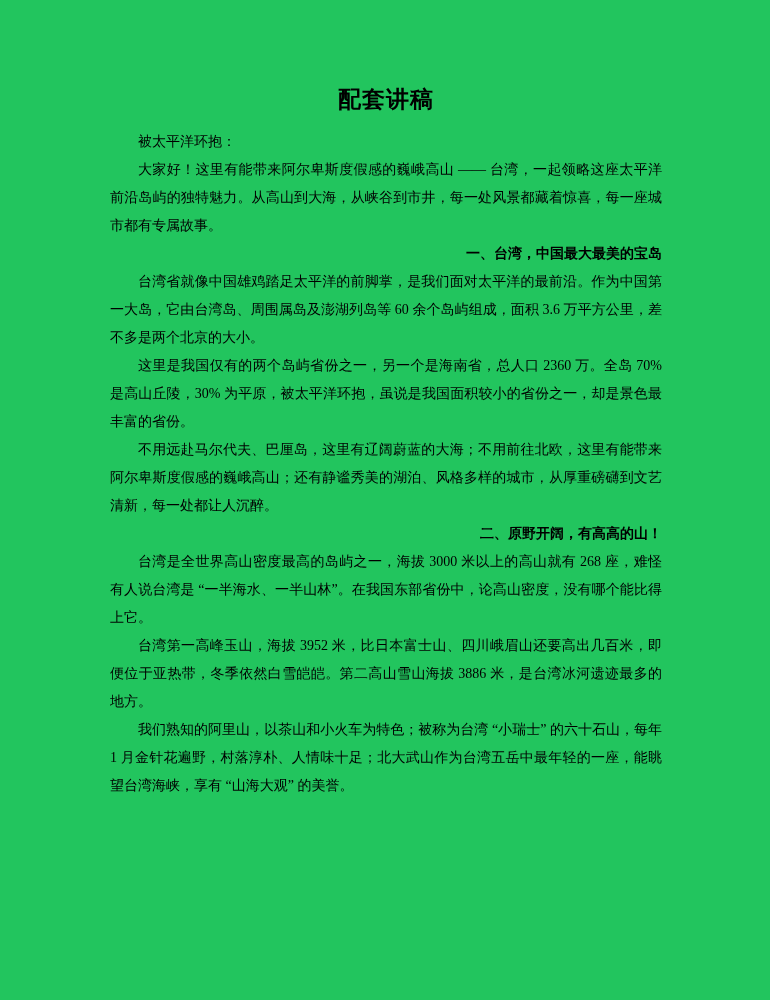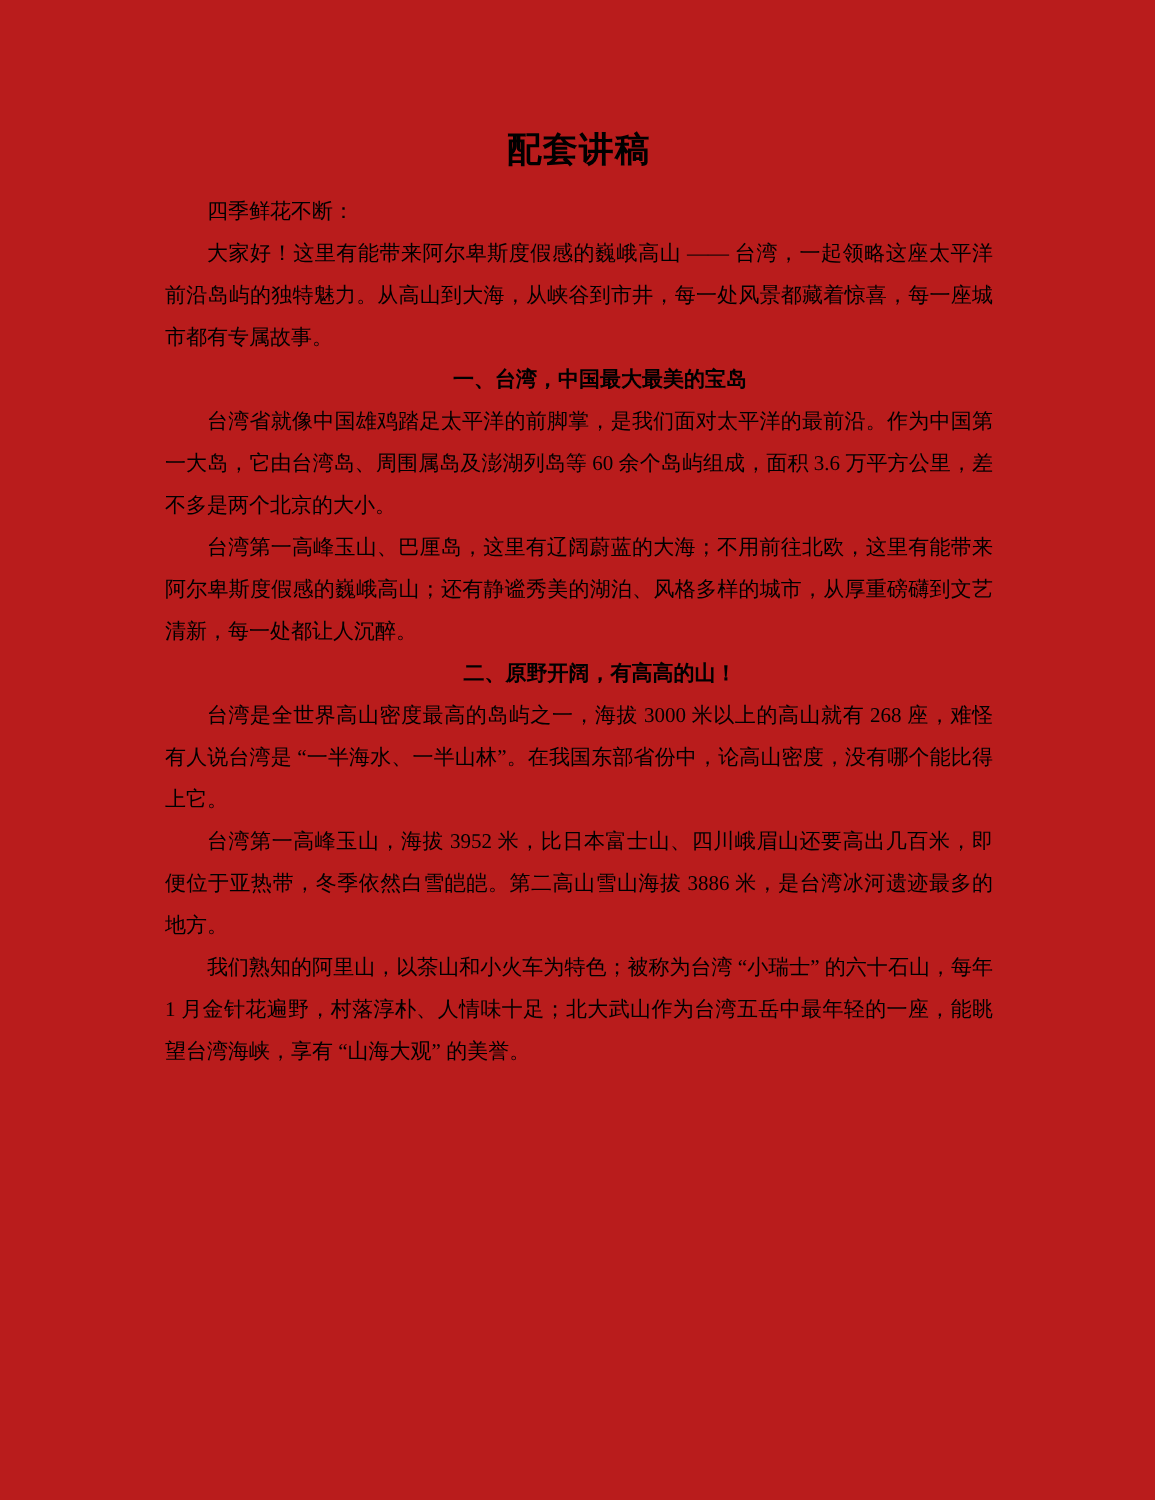--- a/index.html
+++ b/index.html
@@ -11,60 +11,61 @@
     width: 770px;
     height: 1000px;
     font-family: "Liberation Serif", "DejaVu Serif", serif;
     color: #000000;
     overflow: hidden;
   }
   .page {
     box-sizing: border-box;
     width: 770px;
     height: 1000px;
-    background: #b91c1c;
+    background: #22c55e;
     padding: 85px 108px 0 110px;
   }
   .doc-title {
     font-size: 23px;
     font-weight: bold;
     text-align: center;
     line-height: 30px;
     letter-spacing: 1px;
     margin: 0 0 13px 0;
   }
   .para {
     font-size: 14px;
     line-height: 28px;
     margin: 0;
     text-indent: 2em;
     text-align: justify;
     word-break: break-all;
   }
   .heading {
     font-weight: bold;
-    text-align: center;
+    text-align: right;
   }
 </style>
 </head>
 <body>
 
 <div class="page">
   <h1 class="doc-title">配套讲稿</h1>
 
-  <p class="para">四季鲜花不断：</p>
+  <p class="para">被太平洋环抱：</p>
 
   <p class="para">大家好！这里有能带来阿尔卑斯度假感的巍峨高山 —— 台湾，一起领略这座太平洋前沿岛屿的独特魅力。从高山到大海，从峡谷到市井，每一处风景都藏着惊喜，每一座城市都有专属故事。</p>
 
   <p class="para heading">一、台湾，中国最大最美的宝岛</p>
 
   <p class="para">台湾省就像中国雄鸡踏足太平洋的前脚掌，是我们面对太平洋的最前沿。作为中国第一大岛，它由台湾岛、周围属岛及澎湖列岛等 60 余个岛屿组成，面积 3.6 万平方公里，差不多是两个北京的大小。</p>
 
+  <p class="para">这里是我国仅有的两个岛屿省份之一，另一个是海南省，总人口 2360 万。全岛 70%是高山丘陵，30% 为平原，被太平洋环抱，虽说是我国面积较小的省份之一，却是景色最丰富的省份。</p>
 
-  <p class="para">台湾第一高峰玉山、巴厘岛，这里有辽阔蔚蓝的大海；不用前往北欧，这里有能带来阿尔卑斯度假感的巍峨高山；还有静谧秀美的湖泊、风格多样的城市，从厚重磅礴到文艺清新，每一处都让人沉醉。</p>
+  <p class="para">不用远赴马尔代夫、巴厘岛，这里有辽阔蔚蓝的大海；不用前往北欧，这里有能带来阿尔卑斯度假感的巍峨高山；还有静谧秀美的湖泊、风格多样的城市，从厚重磅礴到文艺清新，每一处都让人沉醉。</p>
 
   <p class="para heading">二、原野开阔，有高高的山！</p>
 
   <p class="para">台湾是全世界高山密度最高的岛屿之一，海拔 3000 米以上的高山就有 268 座，难怪有人说台湾是 “一半海水、一半山林”。在我国东部省份中，论高山密度，没有哪个能比得上它。</p>
 
   <p class="para">台湾第一高峰玉山，海拔 3952 米，比日本富士山、四川峨眉山还要高出几百米，即便位于亚热带，冬季依然白雪皑皑。第二高山雪山海拔 3886 米，是台湾冰河遗迹最多的地方。</p>
 
   <p class="para">我们熟知的阿里山，以茶山和小火车为特色；被称为台湾 “小瑞士” 的六十石山，每年 1 月金针花遍野，村落淳朴、人情味十足；北大武山作为台湾五岳中最年轻的一座，能眺望台湾海峡，享有 “山海大观” 的美誉。</p>
 
 </div>

